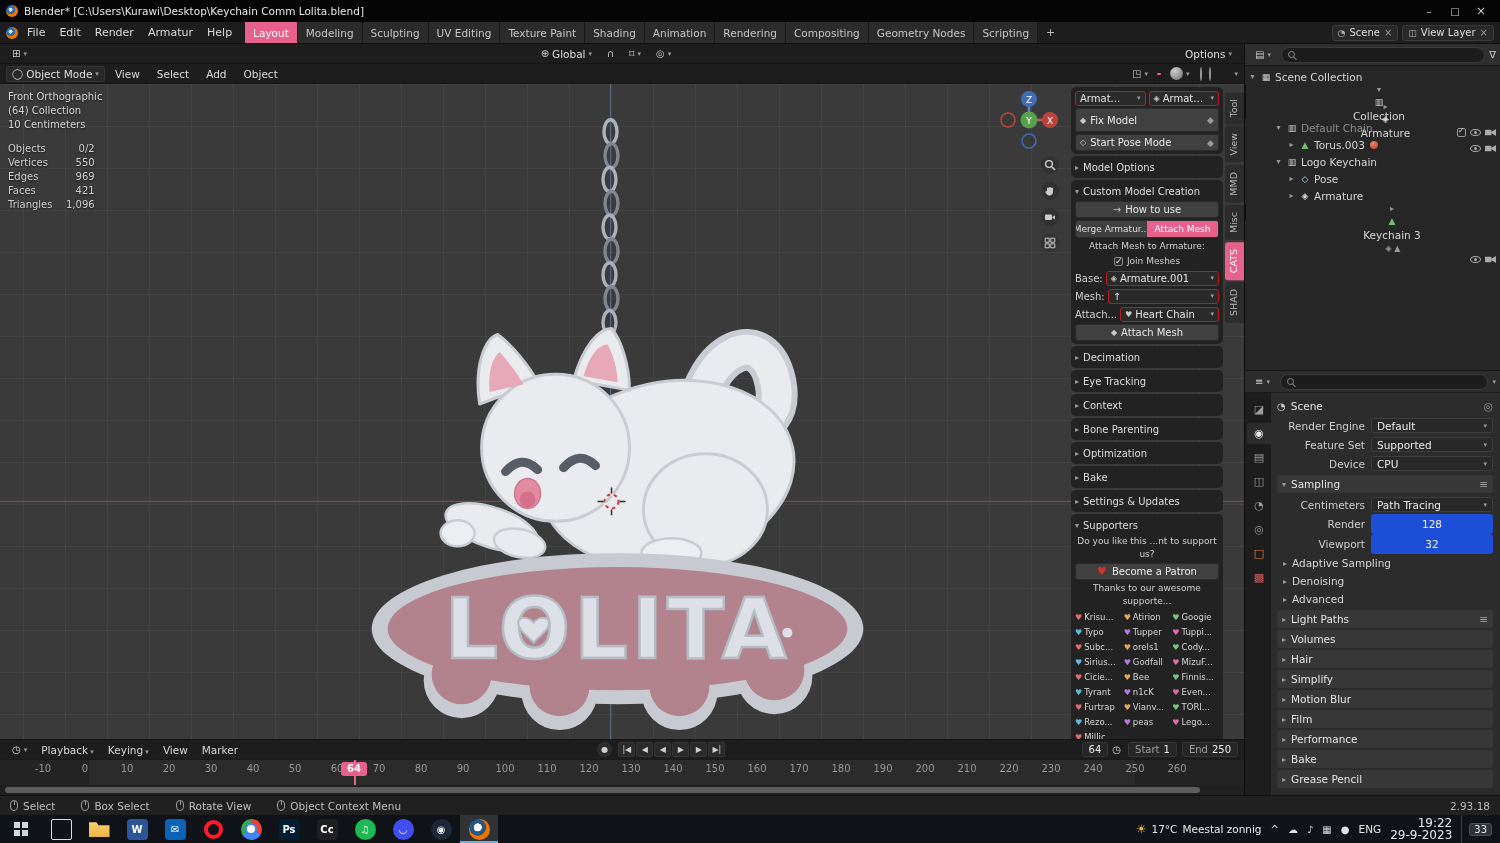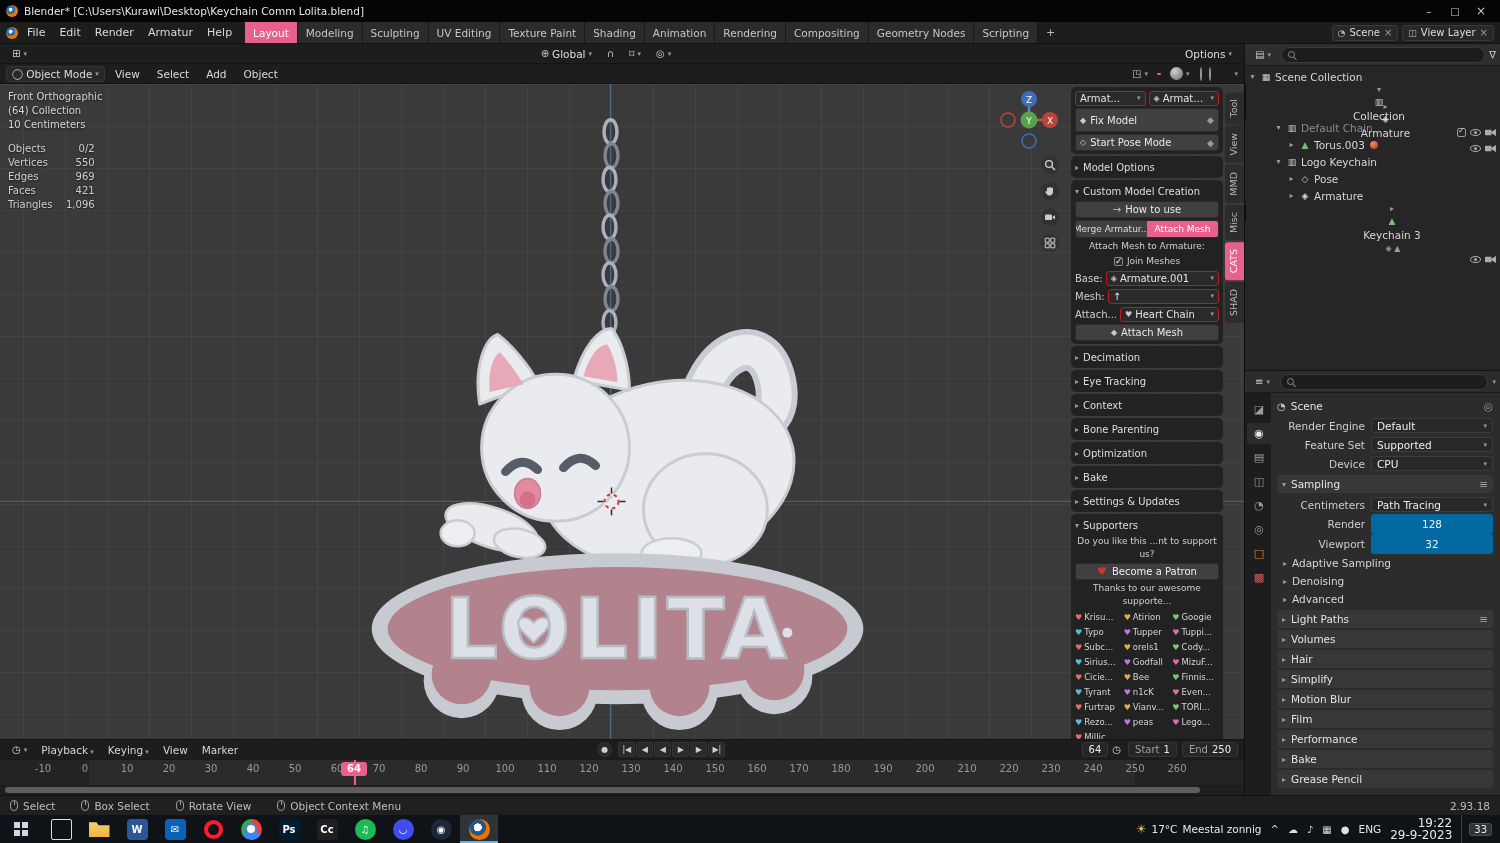--- a/index.html
+++ b/index.html
@@ -156,21 +156,21 @@
   .ptab[data-icon="world"]::before{content:"◎"}
   .ptab[data-icon="object"]::before{content:"□";color:#e8863c}
   .ptab[data-icon="texture"]::before{content:"▩";color:#cc5b5b}
   .props-content{flex:1;padding:3px 7px 0 6px;overflow:hidden;font-size:10.5px}
   .crumb{height:20px;display:flex;align-items:center;gap:5px;color:#e2e2e2}
   .pin{margin-left:auto;color:#9a9a9a}
   .prop-row{display:flex;align-items:center;min-height:19px;gap:6px}
   .prop-label{width:88px;text-align:right;color:#cdcdcd;flex:none;white-space:nowrap;overflow:hidden}
   .prop-dd{flex:1;height:15px;background:#282828;border:1px solid #3d3d3d;border-radius:3px;display:flex;align-items:center;padding:0 5px;color:#ececec}
   .prop-dd .chev{margin-left:auto}
-  .num-field{flex:1;height:20px;background:#0369a1;border-radius:3px;display:flex;align-items:center;justify-content:center;color:#f2f2f2}
+  .num-field{flex:1;height:20px;background:#1d4ed8;border-radius:3px;display:flex;align-items:center;justify-content:center;color:#f2f2f2}
   .sec-h{height:18px;display:flex;align-items:center;gap:5px;background:#373737;border-radius:3px;margin:2px 0;padding:0 5px;color:#e4e4e4}
   .sec-h .arr{color:#9a9a9a;font-size:8px}
   .sec-h .preset-ic{display:none;margin-left:auto;color:#aaa}
   .sec-h.preset .preset-ic{display:inline}
   .sub-row{height:18px;display:flex;align-items:center;gap:5px;padding-left:6px;color:#d6d6d6}
   .sub-row .arr{color:#9a9a9a;font-size:8px}
   .osl-wrap{display:flex;align-items:center;gap:5px;flex:1}
 
   
   .statusbar{height:20px;background:#202020;border-top:1px solid #101010;display:flex;align-items:center;gap:26px;padding:0 10px;font-size:10.5px;color:#bdbdbd}

